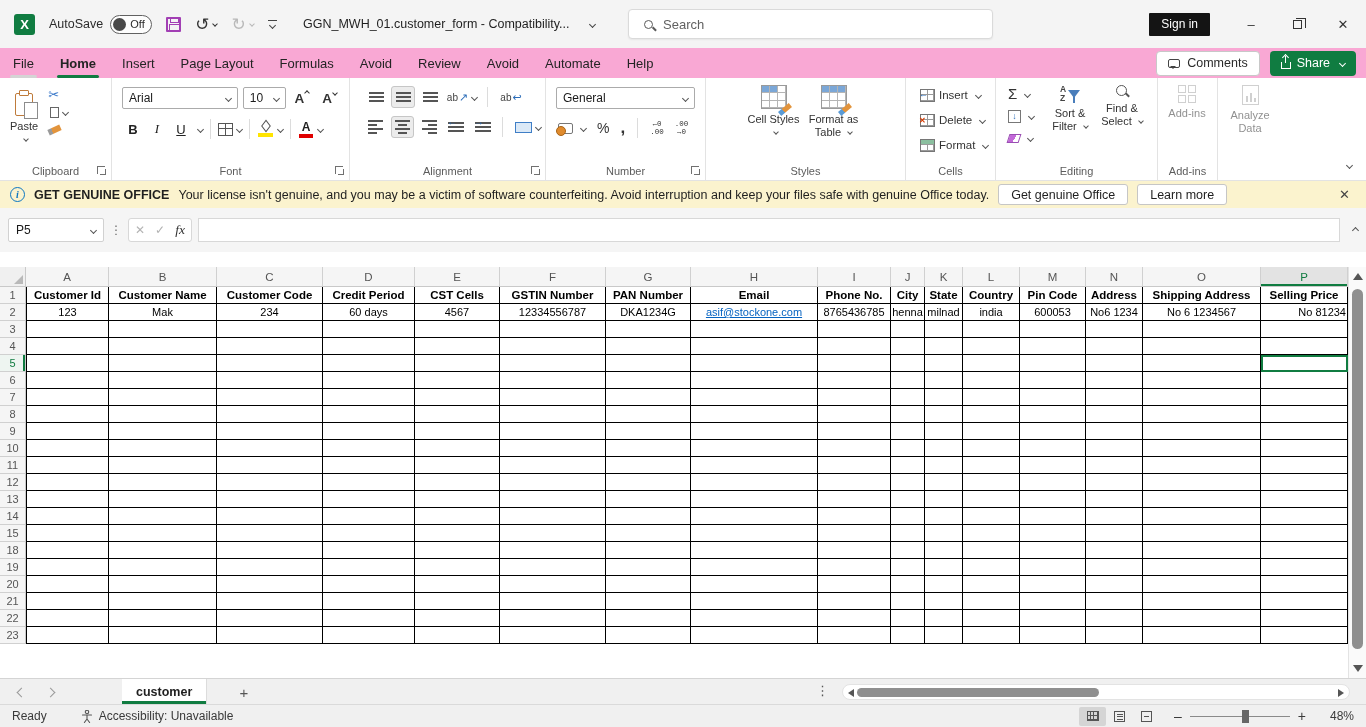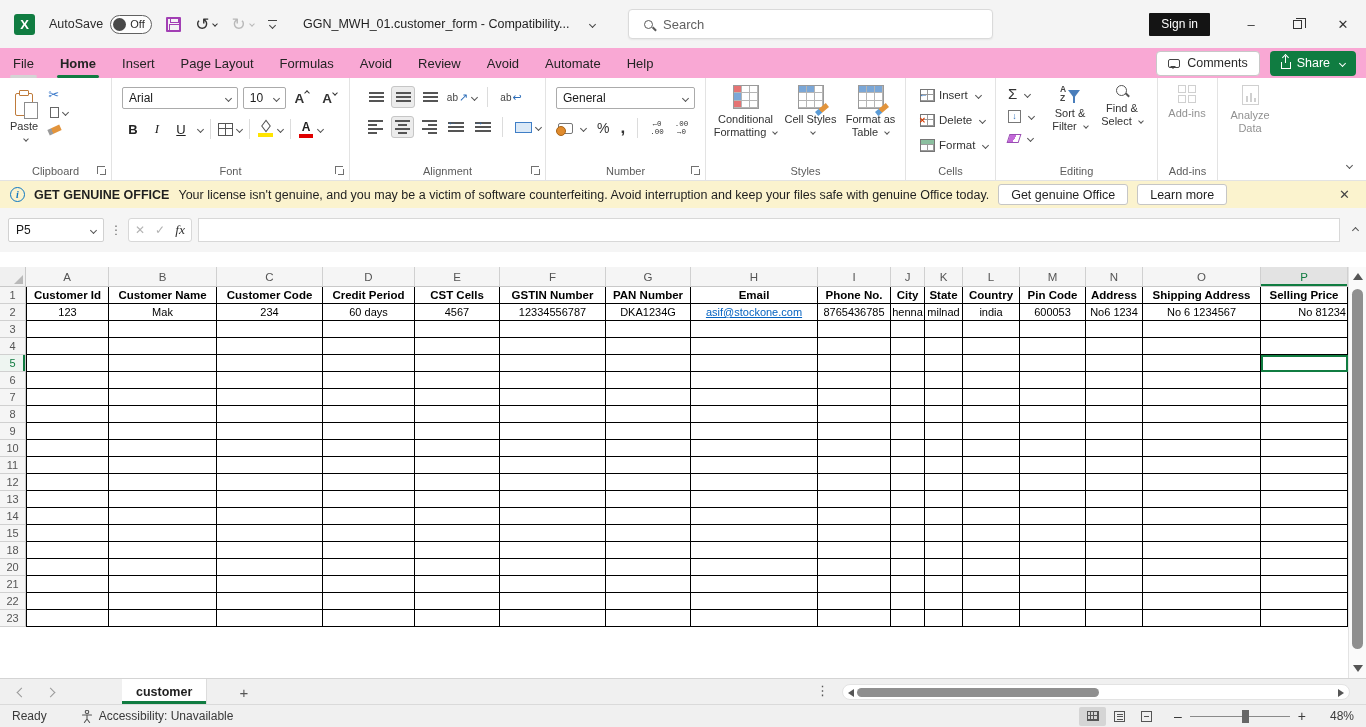--- a/index.html
+++ b/index.html
@@ -565,34 +565,20 @@
               <span>.00</span>
               <span>→0</span>
             </span>
           </span>
       </div>
       <div class="rg-label">Number</div>
       <div class="launcher"></div>
     </div>
 
     <div class="rgroup g-styles">
-      <div class="bb" style="width:72px">
-        <span class="stgrid">
-            <i class="red"></i>
-            <i></i>
-            <i></i>
-            <i class="blue"></i>
-            <i></i>
-            <i></i>
-            <i class="red"></i>
-            <i></i>
-            <i></i>
-          </span>
-        <span class="lbl"><span>Conditional Formatting</span> <span class="cv"></span></span>
-      </div>
       <div class="bb" style="width:54px">
         <span class="stgrid">
             <i class="blue"></i>
             <i class="blue"></i>
             <i></i>
             <i></i>
             <i></i>
             <i></i>
             <i></i>
             <i></i>
@@ -1068,20 +1054,39 @@
         <div class="cell" style="width: 73px;"></div>
         <div class="cell" style="width: 34px;"></div>
         <div class="cell" style="width: 38px;"></div>
         <div class="cell" style="width: 57px;"></div>
         <div class="cell" style="width: 66px;"></div>
         <div class="cell" style="width: 57px;"></div>
         <div class="cell" style="width: 118px;"></div>
         <div class="cell" style="width: 87px;"></div>
       </div>
       <div class="grow">
+        <div class="rowhdr">19</div>
+        <div class="cell first" style="width: 83px;"></div>
+        <div class="cell" style="width: 108px;"></div>
+        <div class="cell" style="width: 106px;"></div>
+        <div class="cell" style="width: 92px;"></div>
+        <div class="cell" style="width: 85px;"></div>
+        <div class="cell" style="width: 106px;"></div>
+        <div class="cell" style="width: 85px;"></div>
+        <div class="cell" style="width: 127px;"></div>
+        <div class="cell" style="width: 73px;"></div>
+        <div class="cell" style="width: 34px;"></div>
+        <div class="cell" style="width: 38px;"></div>
+        <div class="cell" style="width: 57px;"></div>
+        <div class="cell" style="width: 66px;"></div>
+        <div class="cell" style="width: 57px;"></div>
+        <div class="cell" style="width: 118px;"></div>
+        <div class="cell" style="width: 87px;"></div>
+      </div>
+      <div class="grow">
         <div class="rowhdr">20</div>
         <div class="cell first" style="width: 83px;"></div>
         <div class="cell" style="width: 108px;"></div>
         <div class="cell" style="width: 106px;"></div>
         <div class="cell" style="width: 92px;"></div>
         <div class="cell" style="width: 85px;"></div>
         <div class="cell" style="width: 106px;"></div>
         <div class="cell" style="width: 85px;"></div>
         <div class="cell" style="width: 127px;"></div>
         <div class="cell" style="width: 73px;"></div>

